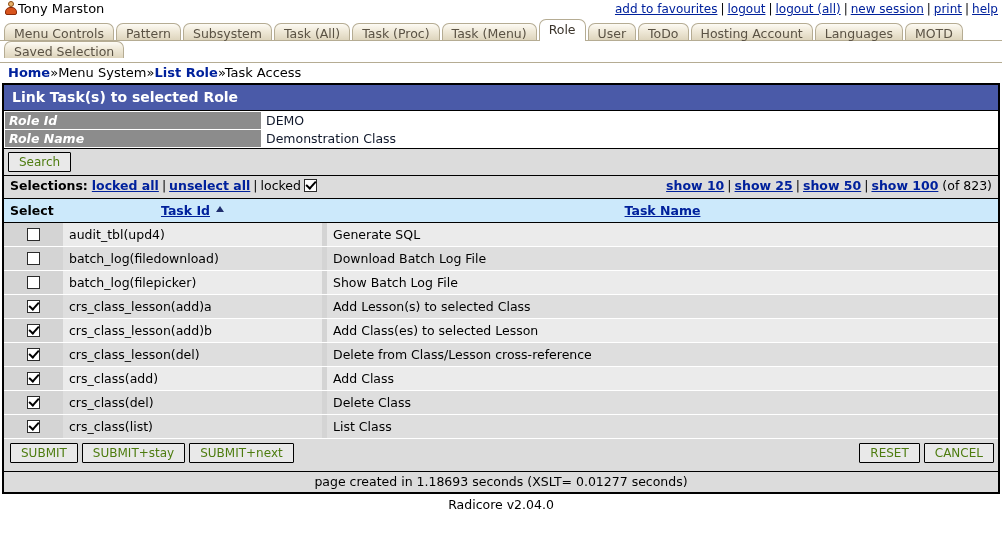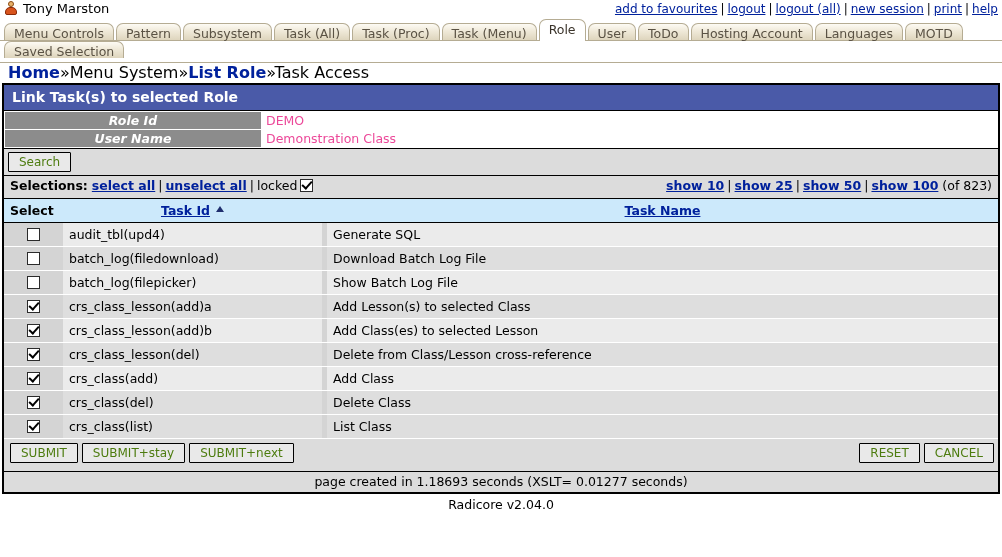--- a/index.html
+++ b/index.html
@@ -21,21 +21,20 @@
     position: relative;
     height: 19px;
     padding: 0;
   }
   .user-block {
     position: absolute;
     left: 4px;
     top: 1px;
     display: flex;
     align-items: center;
-    gap: 5px;
   }
   .user-icon {
     width: 14px;
     height: 15px;
     position: relative;
     display: inline-block;
   }
   .user-icon .head {
     position: absolute;
     left: 4px; top: 0;
@@ -108,21 +107,21 @@
     z-index: 3;
     margin-bottom: -1px;
     height: 22px;
   }
 
   
   .breadcrumb {
     height: 20px;
     line-height: 20px;
     padding: 0 0 0 8px;
-    font-size: 16px;
+    font-size: 13px;
     background: #ffffff;
     color: #000;
     white-space: nowrap;
   }
   .breadcrumb a { color: #00219c; text-decoration: none; font-weight: bold; }
   .breadcrumb .sepc { color: #000; }
 
   
   .mainframe {
     margin: 0 2px;
@@ -151,27 +150,27 @@
   table.hdrfields td {
     font-size: 12.5px;
     padding: 1px 4px;
     border: 1px solid #ffffff;
   }
   td.lbl {
     background: #8c8c8c;
     color: #ffffff;
     font-weight: bold;
     font-style: italic;
-    text-align: center;
+    text-align: left;
     width: 248px;
     white-space: nowrap;
   }
   td.val {
     background: #ffffff;
-    color: #ec4899;
+    color: #0f172a;
     padding-left: 6px;
   }
 
   
   .searchstrip {
     border-top: 1px solid #000;
     border-bottom: 1px solid #000;
     background: #dcdcdc;
     padding: 3px 0 3px 4px;
     height: 20px;
@@ -345,32 +344,32 @@
 
   <div class="title-bar">Link Task(s) to selected Role</div>
 
   <table class="hdrfields">
     <tbody>
         <tr>
       <td class="lbl">Role Id</td>
       <td class="val">DEMO</td>
     </tr>
     <tr>
-      <td class="lbl">User Name</td>
+      <td class="lbl">Role Name</td>
       <td class="val">Demonstration Class</td>
     </tr>
   </tbody>
     </table>
 
   <div class="searchstrip">
     <button class="btn">Search</button>
   </div>
 
   <div class="selstrip">
-    <span class="left"><b>Selections:</b> <a href="#">select all</a><span class="sep">|</span><a href="#">unselect all</a><span class="sep">|</span><span>locked</span><input type="checkbox" class="cb" checked="" style=""></span>
+    <span class="left"><b>Selections:</b> <a href="#">locked all</a><span class="sep">|</span><a href="#">unselect all</a><span class="sep">|</span><span>locked</span><input type="checkbox" class="cb" checked="" style=""></span>
     <span class="right"><a href="#" class="showlink">show 10</a><span class="sep">|</span><a href="#" class="showlink">show 25</a><span class="sep">|</span><a href="#" class="showlink">show 50</a><span class="sep">|</span><a href="#" class="showlink">show 100</a> <span>(of 823)</span></span>
   </div>
 
   <table class="grid">
     <thead>
       <tr>
         <th class="c-select">Select</th>
         <th class="c-taskid"><a href="#">Task Id</a><span class="sortarrow"></span></th>
         <th class="c-gutter"></th>
         <th class="c-taskname"><a href="#">Task Name</a></th>

